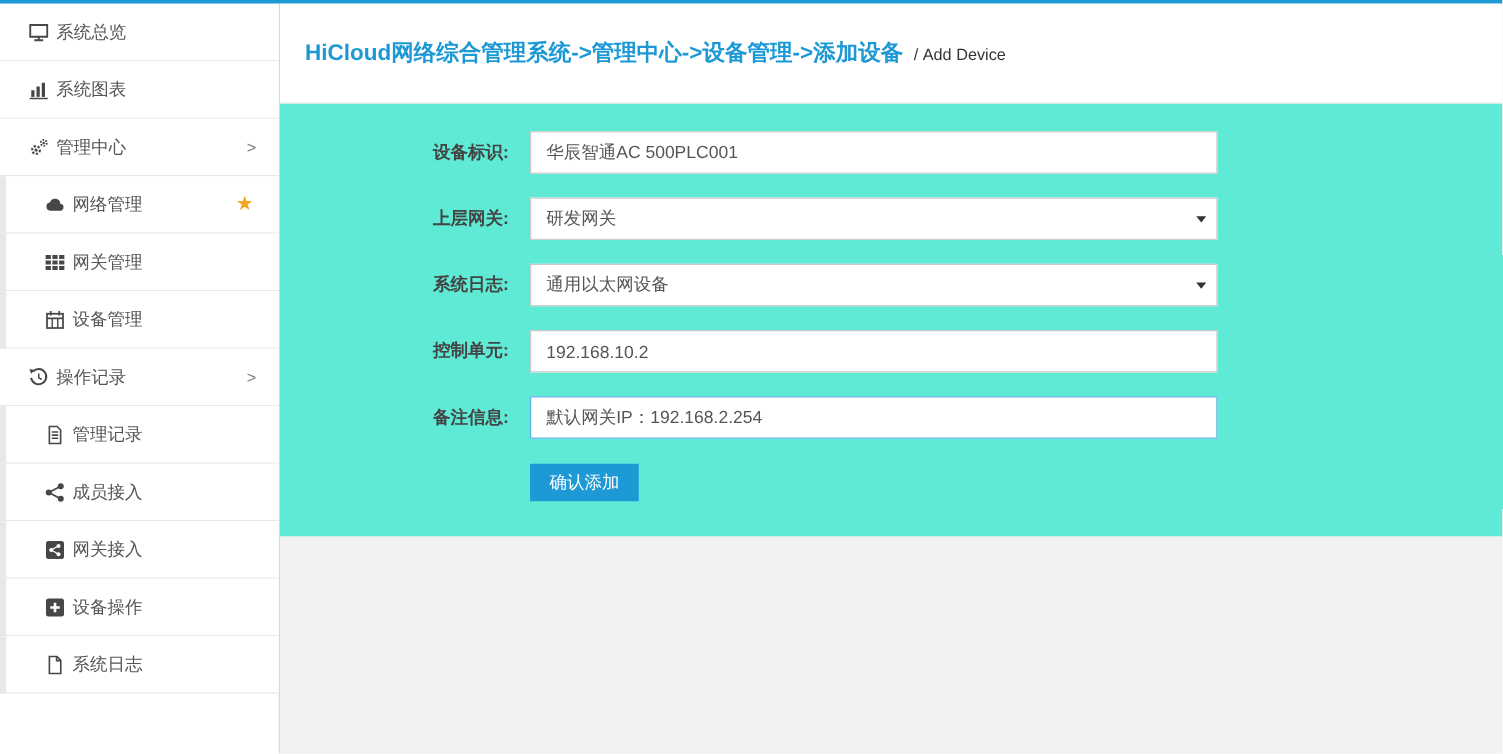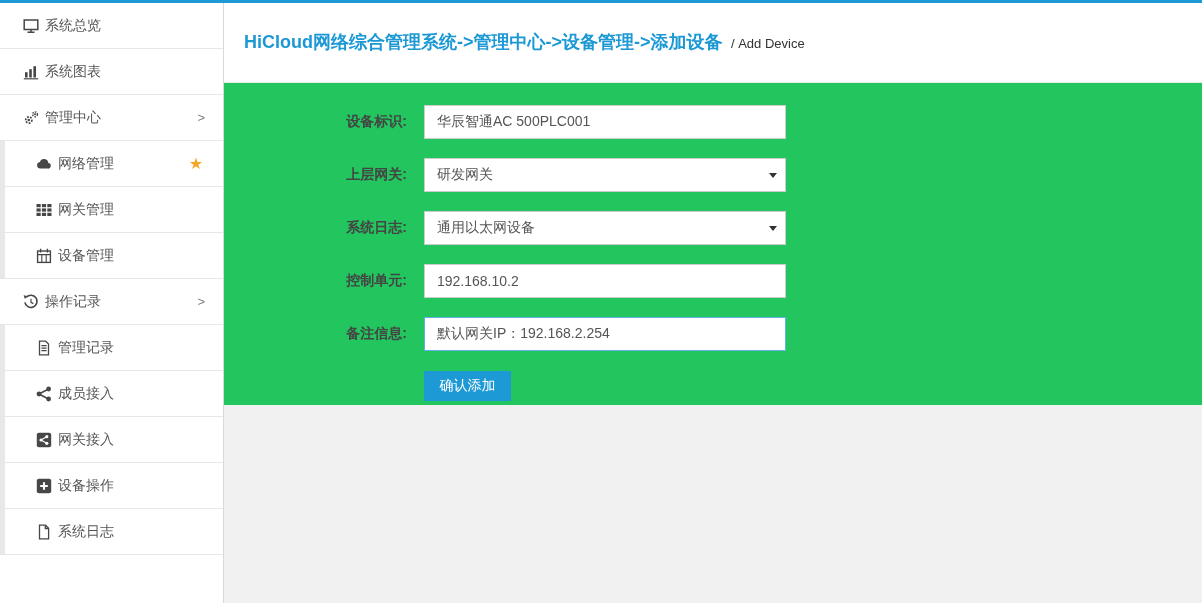--- a/index.html
+++ b/index.html
@@ -21,25 +21,25 @@
   .icon svg { width:100%; height:100%; display:block; }
   .chevron { position:absolute; right:18px; color:#808080; font-size:13px; }
   .star { position:absolute; right:20px; color:#f5a623; font-size:16px; line-height:1; }
 
   
   .main { flex:1; background:#f1f1f2; display:flex; flex-direction:column; }
   .page-header { background:#fff; border-bottom:1px solid #ebebeb; height:80px;
     padding:27px 0 0 20px; }
   .page-title { color:#1c99d5; font-size:18px; font-weight:bold; }
   .page-subtitle { color:#333; font-size:13px; margin-left:4px; }
-  .content { background:#22c55e; padding:22px 0 4px 0; }
+  .content { background:#5eead4; padding:22px 0 28px 0; }
   .form-row { display:flex; align-items:center; margin-bottom:19px; }
   .form-label { width:183px; text-align:right; font-size:14px; font-weight:bold;
     color:#444; }
-  .control { margin-left:17px; width:362px; height:34px; border:1px solid #ccc;
+  .control { margin-left:17px; width:550px; height:34px; border:1px solid #ccc;
     font-size:14px; color:#555; padding:6px 12px; background:#fff;
     font-family:"Liberation Sans","DejaVu Sans",sans-serif; }
   input.control { outline:none; }
   input.control.focused { border-color:#5fb2e5; }
   .select { position:relative; display:flex; align-items:center; cursor:pointer; }
   .caret { position:absolute; right:8px; width:0; height:0;
     border-left:4px solid transparent; border-right:4px solid transparent;
     border-top:5px solid #333; }
   .submit { display:block; margin-left:200px; margin-top:20px; width:87px;
     height:30px; background:#1d9ad6; color:#fff; border:none; font-size:14px;

